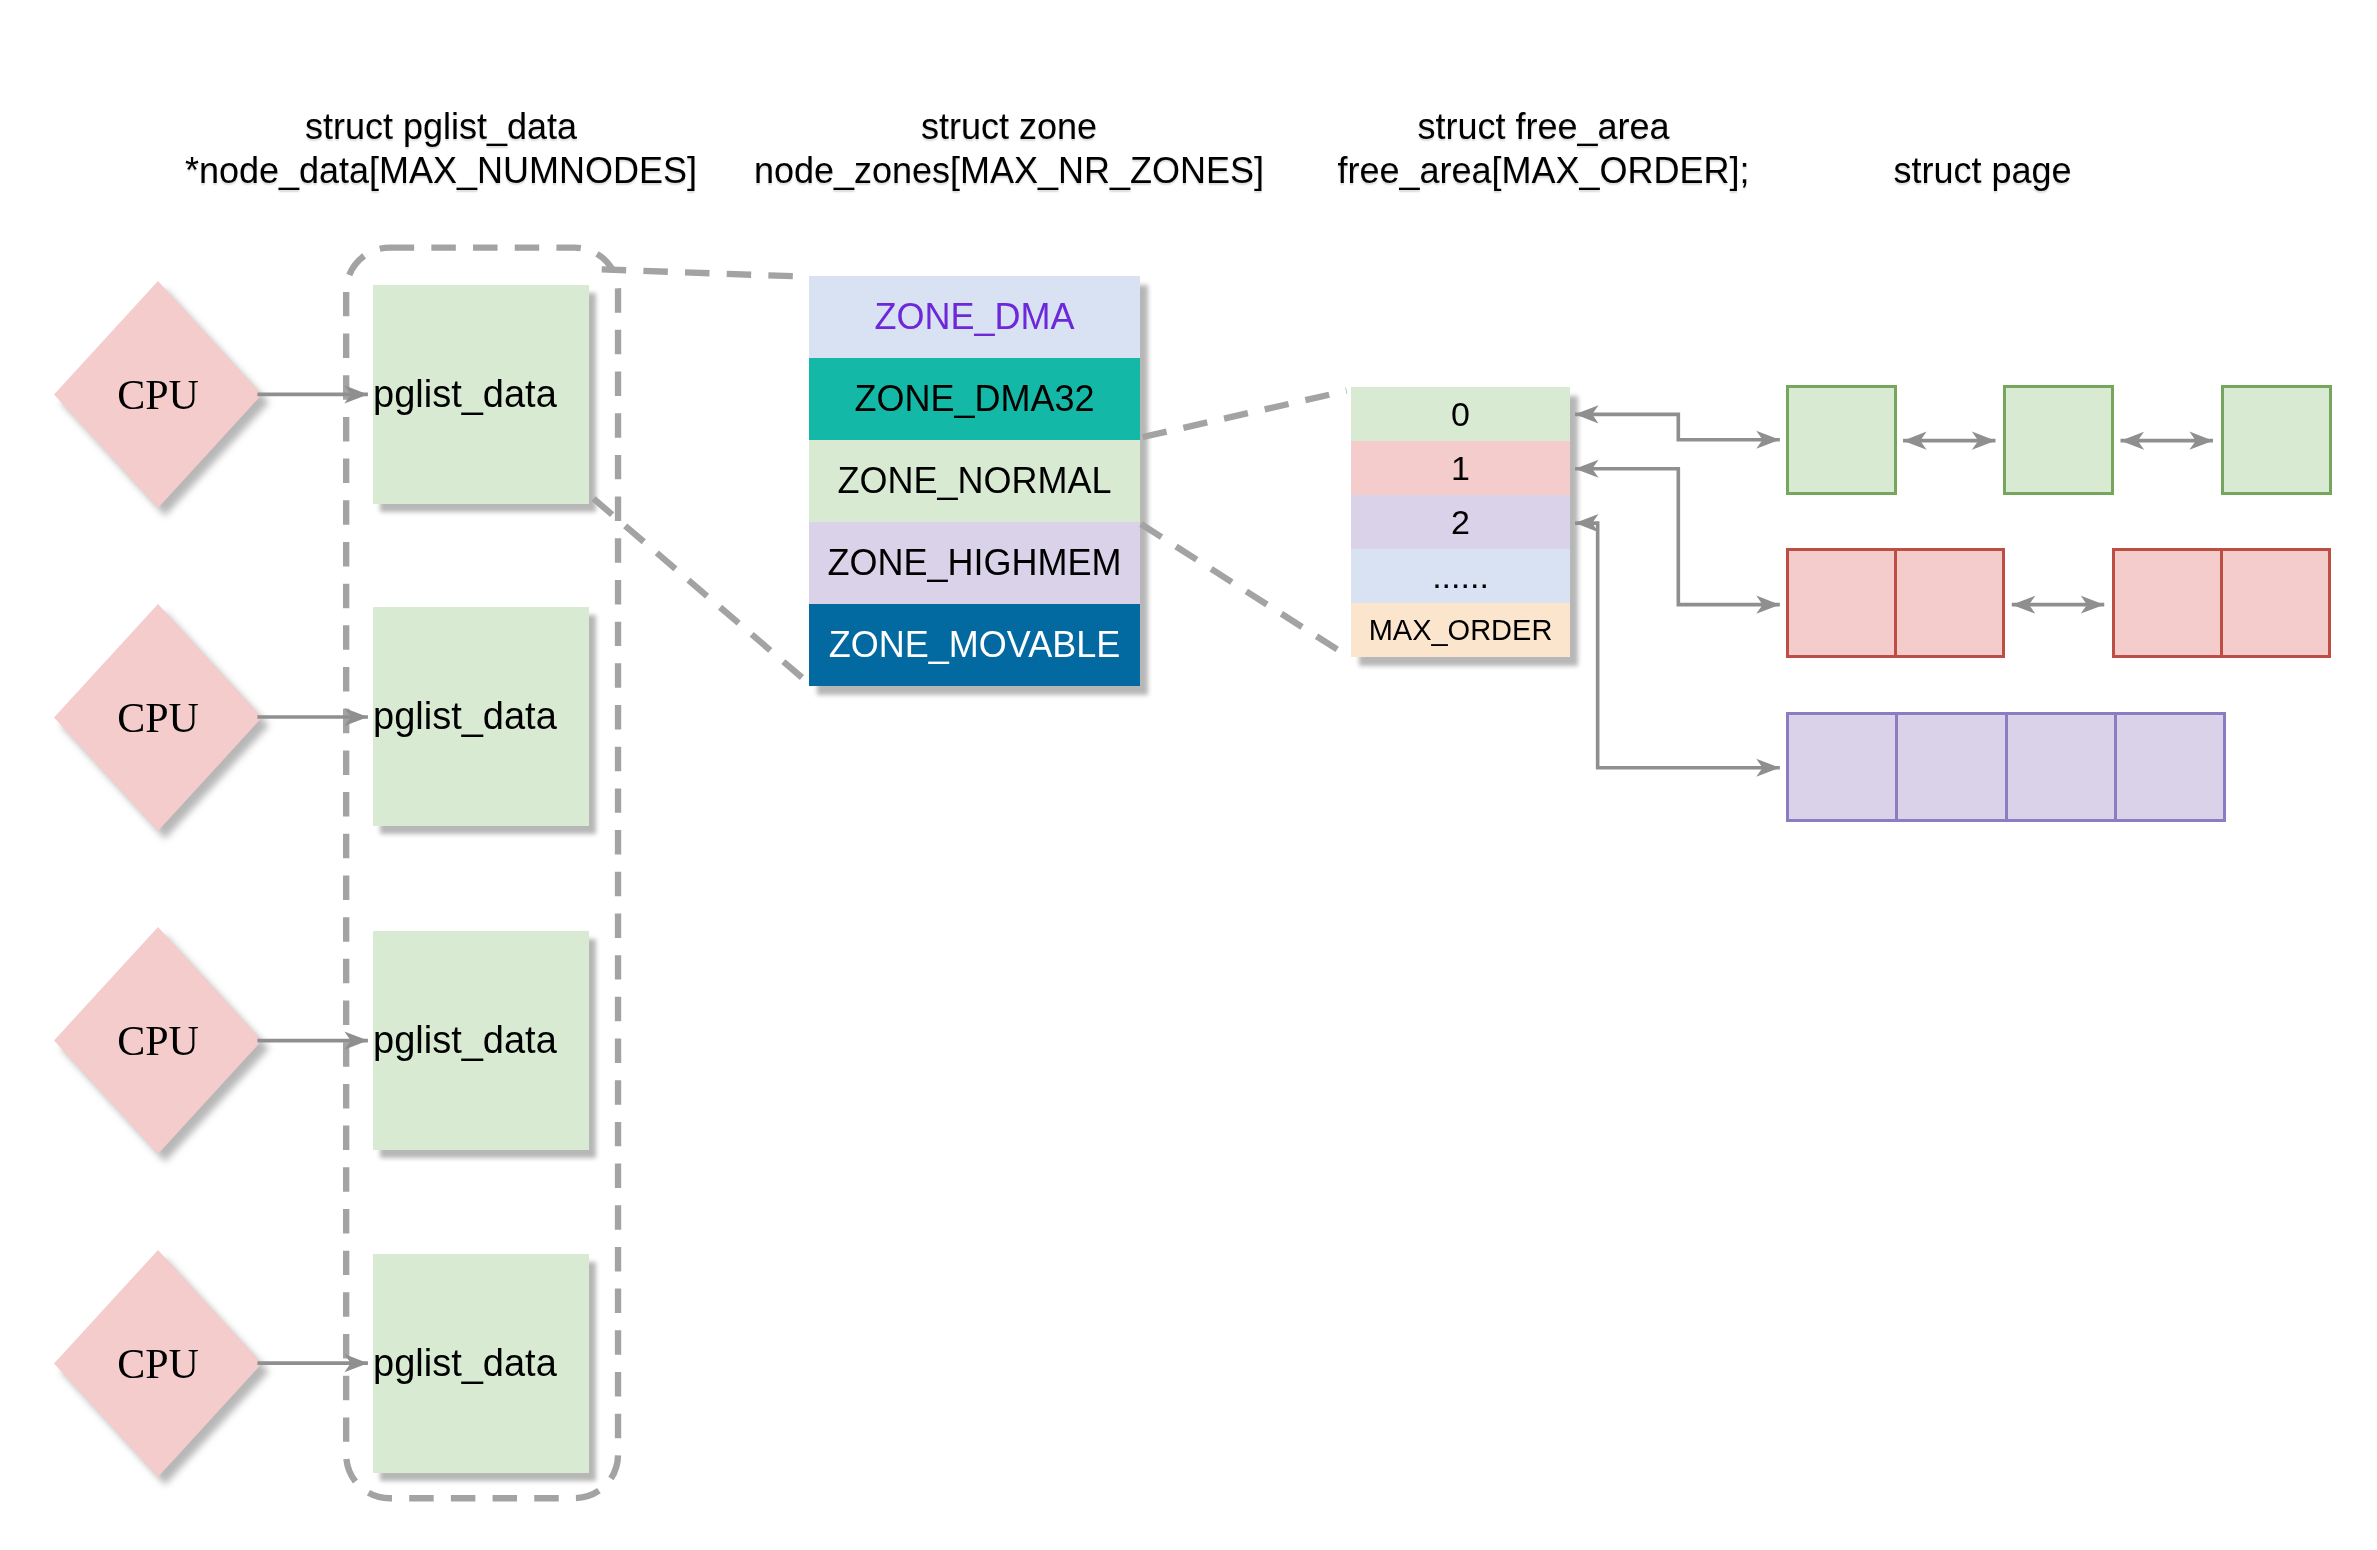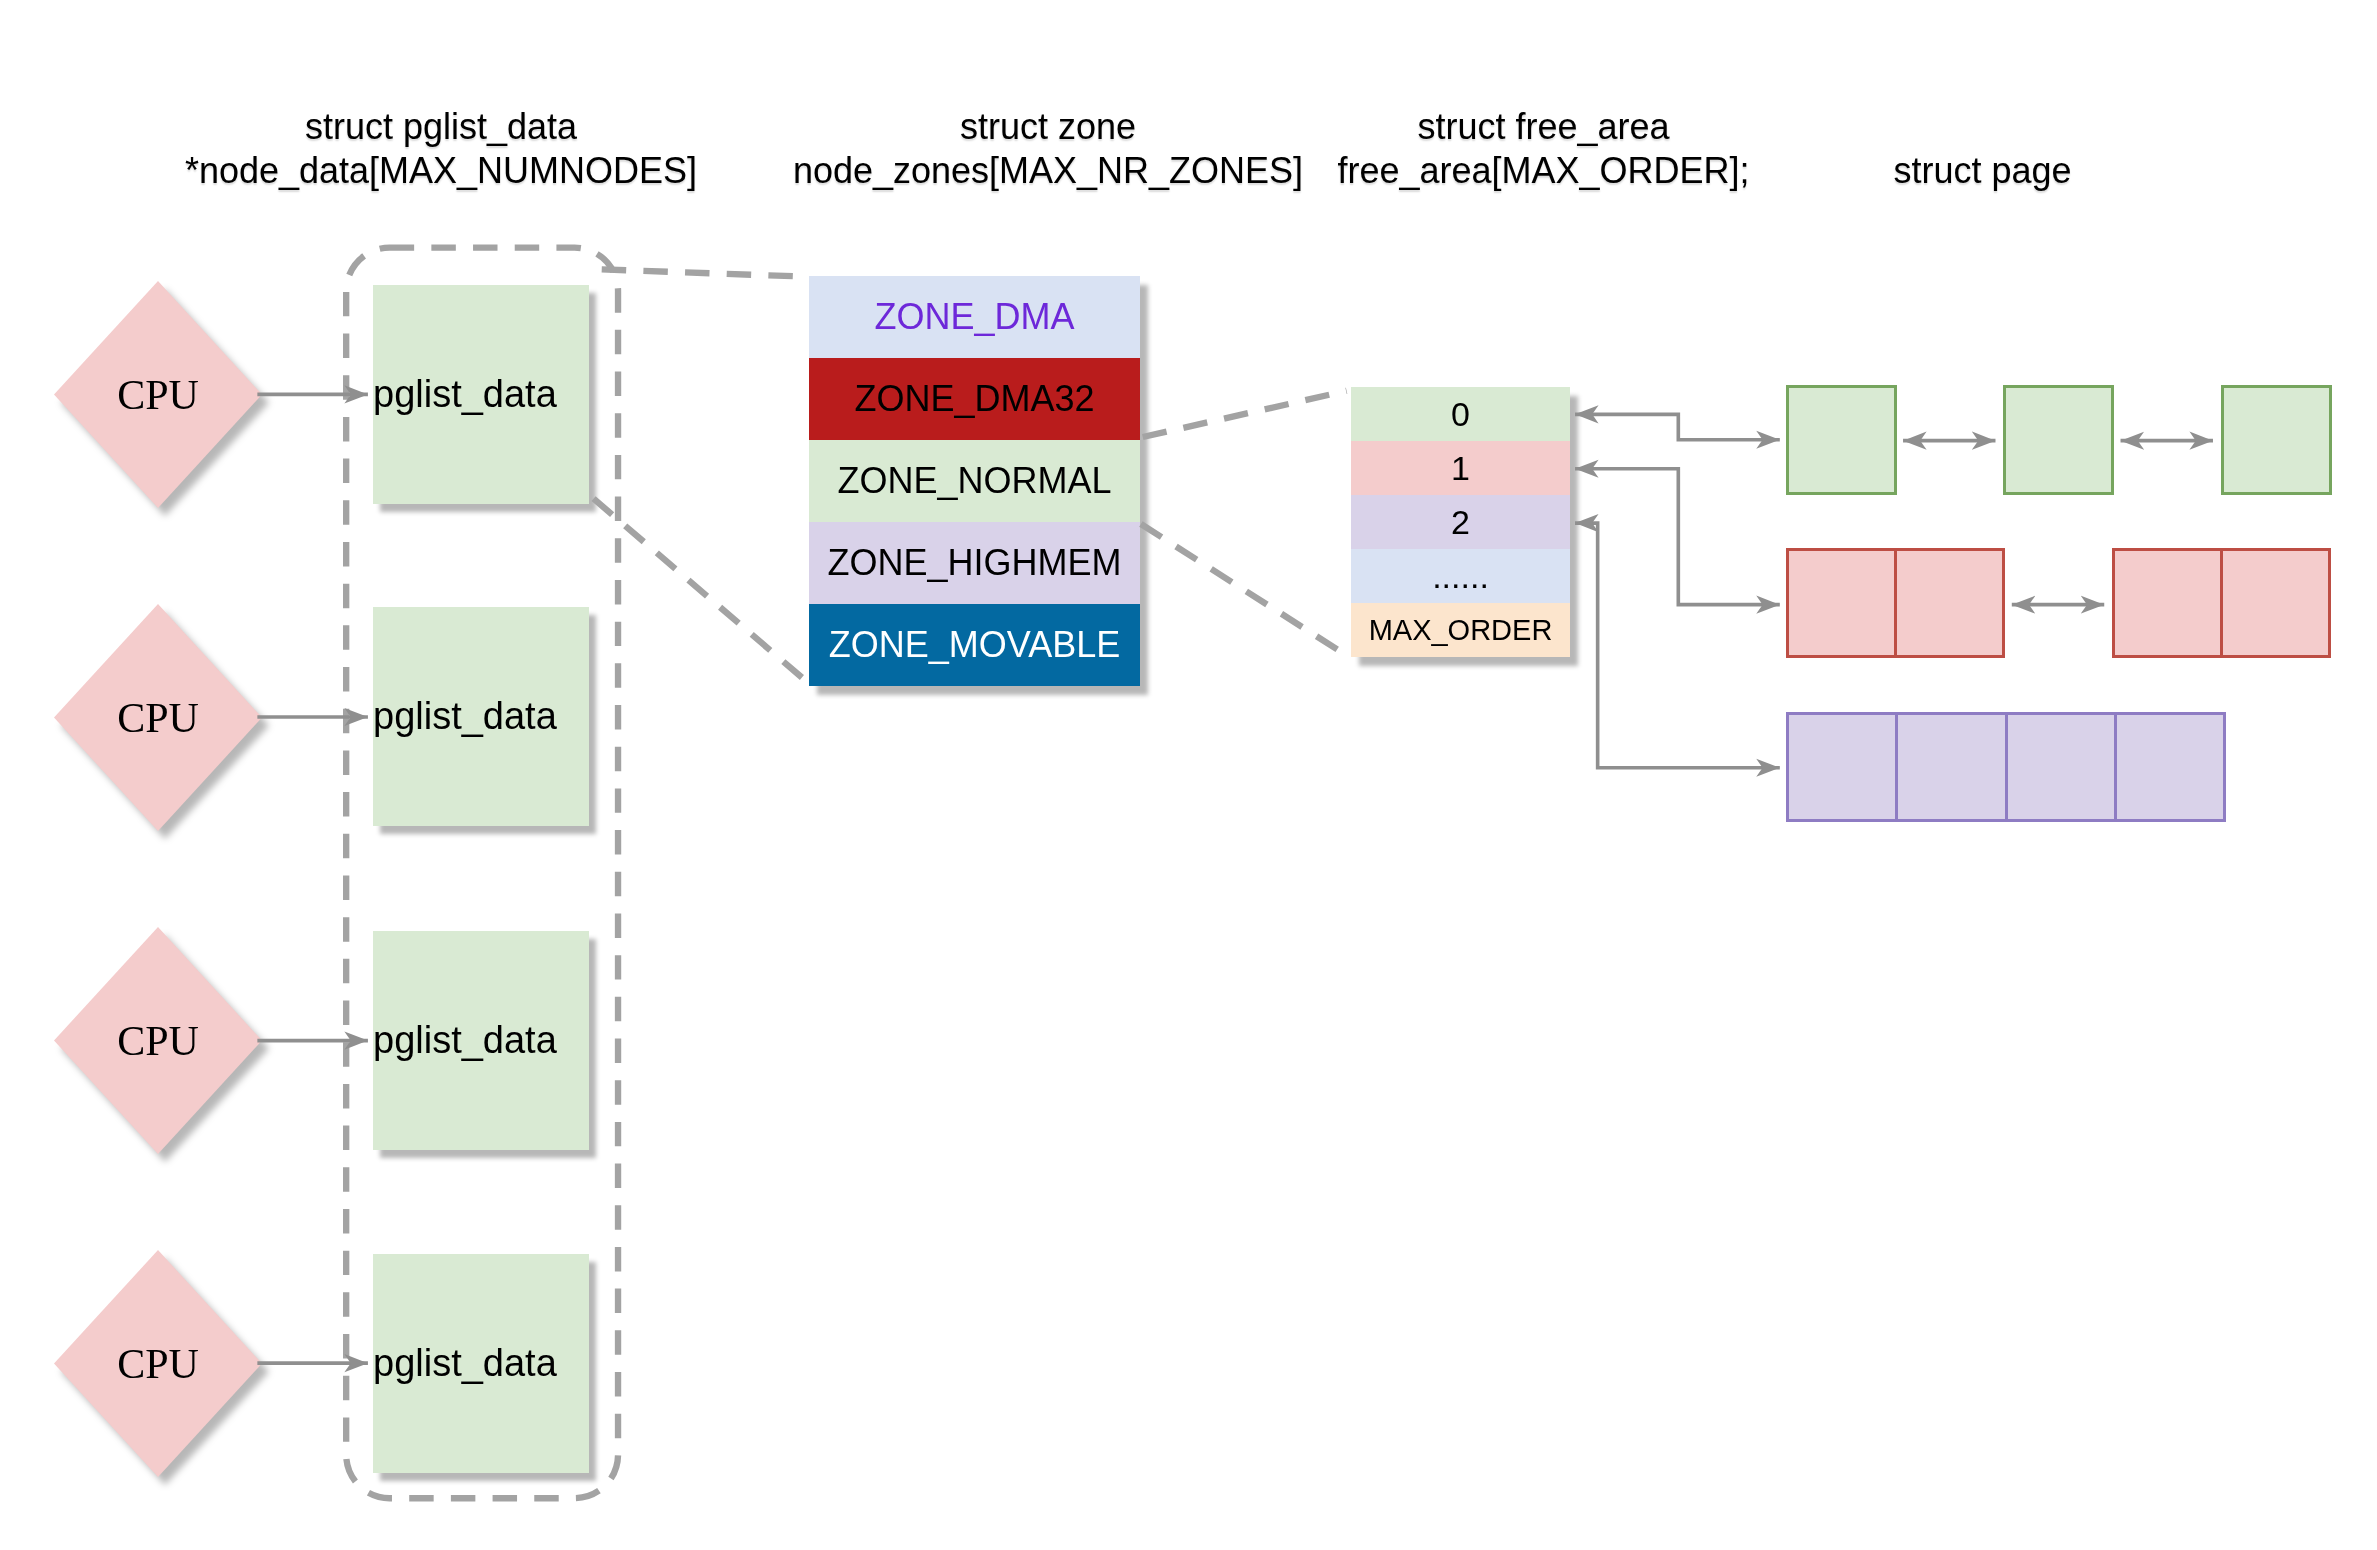--- a/index.html
+++ b/index.html
@@ -8,21 +8,21 @@
     --border-green:#76a55e; --border-red:#bd4e44; --border-purple:#8e7cc3;
     --line-gray:#8f8f8f; --dash-gray:#a3a3a3; --shadow-gray:#b7b7b7;
   }
   html,body{margin:0;padding:0;background:#ffffff;}
   body{font-family:"Liberation Sans", sans-serif; color:#000;}
   #canvas{position:relative;width:2377px;height:1551px;background:#fff;overflow:hidden;}
 
   .hdr{position:absolute;text-align:center;font-size:36px;line-height:44px;color:#000;
        text-shadow:0 1.8px 1.8px rgba(0,0,0,0.15);}
   .hdr-pglist{left:142px;top:105px;width:598px;}
-  .hdr-zone{left:758px;top:105px;width:580px;}
+  .hdr-zone{left:719px;top:105px;width:580px;}
   .hdr-free{left:1308px;top:105px;width:471px;}
   .hdr-page{left:1774px;top:149px;width:417px;}
 
   .cpu{position:absolute;left:54px;width:208px;height:227px;
        filter:drop-shadow(7.3px 8.2px 3.6px var(--shadow-gray));}
   .cpu-shape{width:100%;height:100%;background:var(--pastel-pink);
        clip-path:polygon(50% 0,100% 50%,50% 100%,0 50%);
        display:flex;align-items:center;justify-content:center;font-family:Liberation Serif, serif;}
   .cpu-label{font-size:42px;}
 
@@ -101,21 +101,21 @@
     <span>pglist_data</span>
   </div>
   <div class="pbox" style="top:1254px">
     <span>pglist_data</span>
   </div>
 
   <div class="vtable zone-table">
     <div class="zone-row" style="background-color: rgb(217, 226, 243); color: #6d28d9;">
         <span>ZONE_DMA</span>
       </div>
-    <div class="zone-row" style="background-color: #b91c1c; color: rgb(0, 0, 0);">
+    <div class="zone-row" style="background-color: #14b8a6; color: rgb(0, 0, 0);">
         <span>ZONE_DMA32</span>
       </div>
     <div class="zone-row" style="background-color: rgb(217, 234, 211); color: rgb(0, 0, 0);">
         <span>ZONE_NORMAL</span>
       </div>
     <div class="zone-row" style="background-color: rgb(217, 210, 233); color: rgb(0, 0, 0);">
         <span>ZONE_HIGHMEM</span>
       </div>
     <div class="zone-row" style="background-color: #0369a1; color: rgb(255, 255, 255);">
         <span>ZONE_MOVABLE</span>

